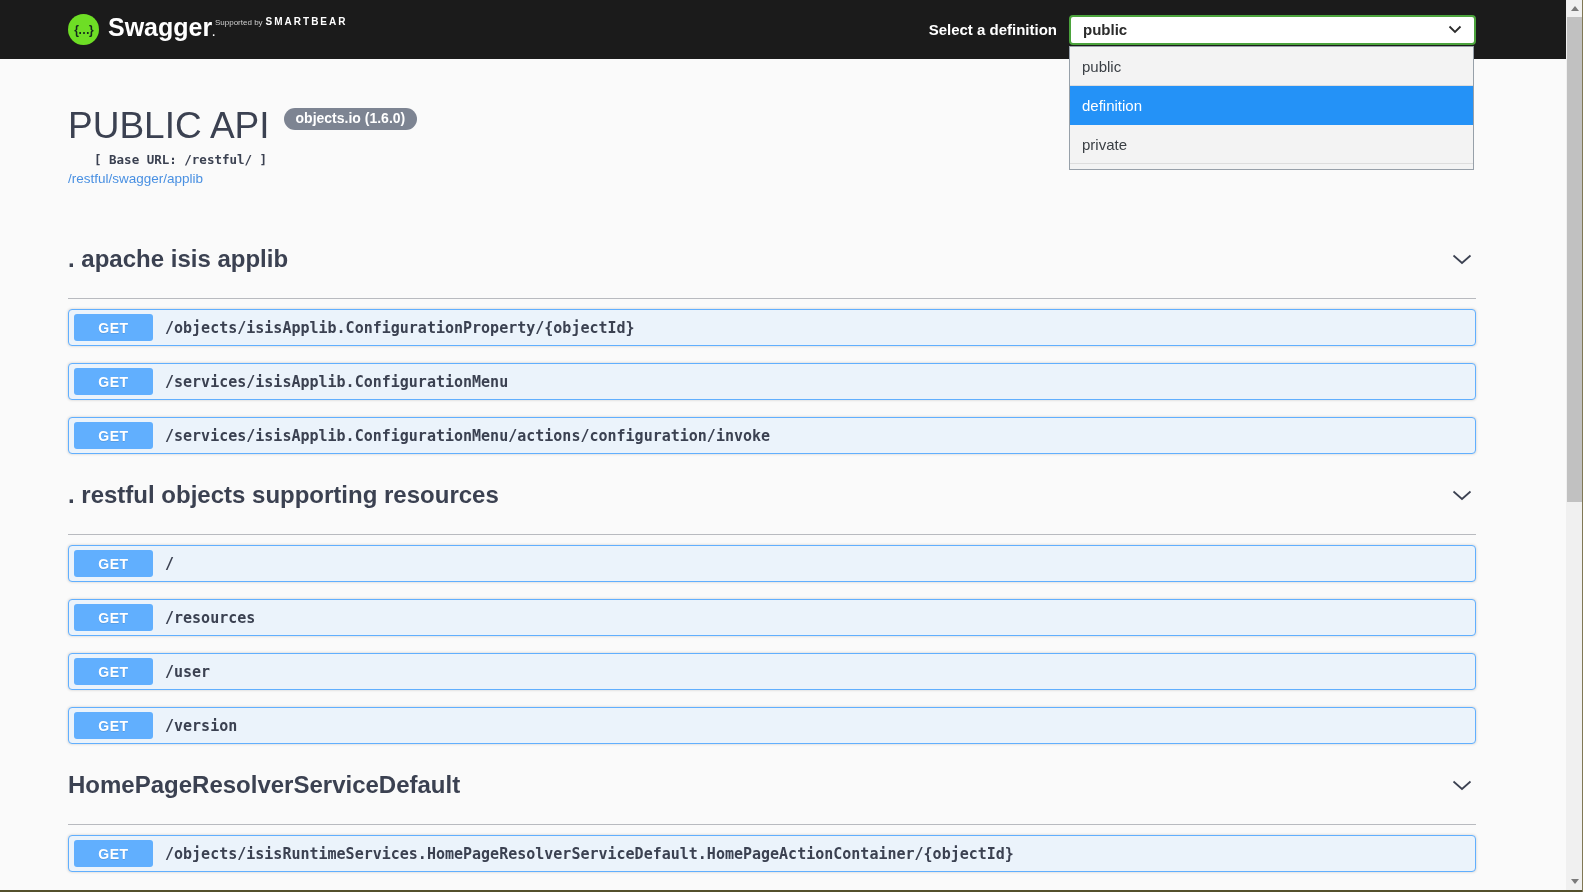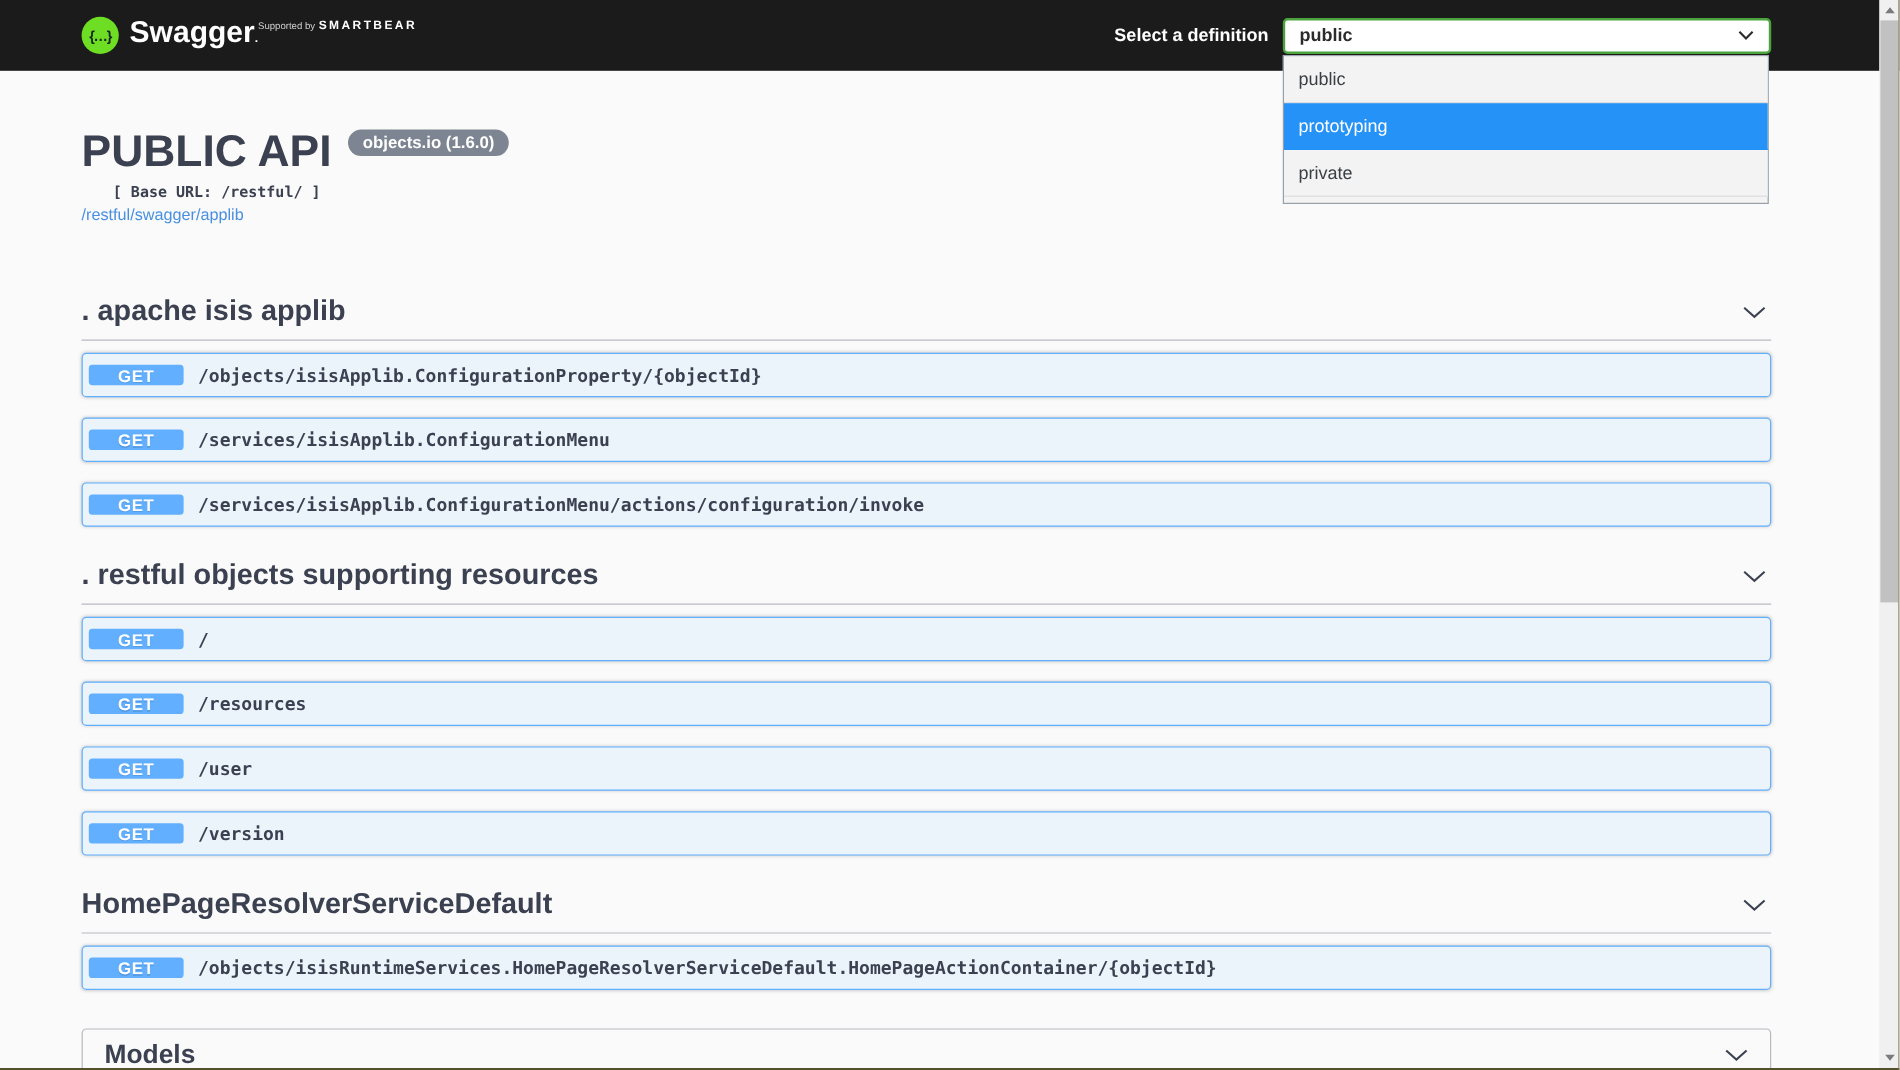--- a/index.html
+++ b/index.html
@@ -77,21 +77,21 @@
     background: var(--highlight-blue, #2492f7);
     color: #ffffff;
     border-bottom-color: var(--highlight-blue, #2492f7);
   }
 
   
   .main { width: 1408px; margin-left: 68px; }
   .info { padding-top: 46px; margin-bottom: 48px; }
   .title-row { display: flex; align-items: flex-start; }
   .page-title {
-    font-size: 37px; font-weight: bold; color: #3b4151;
+    font-size: 37px; font-weight: normal; color: #3b4151;
     line-height: 42px; letter-spacing: 0;
   }
   .version-badge {
     margin-left: 14px; margin-top: 3px;
     background: var(--badge-gray, #7d8492);
     color: #ffffff;
     font-size: 14px; font-weight: bold;
     padding: 2px 12px 4px 12px;
     border-radius: 12px;
     white-space: nowrap;
@@ -107,39 +107,39 @@
     font-size: 13.5px;
     color: var(--link-blue, #4990e2);
     text-decoration: none;
     cursor: pointer;
   }
 
   
   .tag-section { }
   .tag-header {
     display: flex; align-items: center; justify-content: space-between;
-    padding: 10px 4px 9px 0;
+    padding: 10px 4px 25px 0;
     border-bottom: 1px solid rgba(59,65,81,.35);
     cursor: pointer;
   }
   .tag-title { font-size: 24px; font-weight: bold; color: #3b4151; }
   .chevron svg { display: block; }
   .ops { margin-top: 10px; }
   .op-row {
     height: 37px;
     display: flex; align-items: center;
     border: 1px solid var(--get-blue, #61affe);
     border-radius: 4px;
     background: #ebf3fb;
     box-shadow: 0 0 3px rgba(0,0,0,.19);
     margin-bottom: 17px;
     cursor: pointer;
   }
   .method-badge {
-    width: 79px; min-width: 79px; height: 17px;
+    width: 79px; min-width: 79px; height: 27px;
     margin-left: 5px;
     background: var(--get-blue, #61affe);
     color: #ffffff;
     font-weight: bold; font-size: 14px;
     border-radius: 3px;
     display: flex; align-items: center; justify-content: center;
     letter-spacing: .5px;
     text-shadow: 0 1px 0 rgba(0,0,0,.1);
   }
   .op-path {
@@ -227,21 +227,21 @@
             <polyline points="1.5,1.5 7,7 12.5,1.5" fill="none" stroke="#2b2b2b" stroke-width="1.8"></polyline>
           </svg>
         </span>
       </div>
     </div>
   </div>
 </div>
 
 <div class="dropdown-menu" id="dropdown-menu">
     <div class="dropdown-option">public</div>
-    <div class="dropdown-option highlighted">prototyping</div>
+    <div class="dropdown-option highlighted">definition</div>
     <div class="dropdown-option">private</div>
   </div>
 
 <div class="main">
   <div class="info">
     <div class="title-row">
       <h1 class="page-title">PUBLIC API</h1>
       <span class="version-badge">objects.io (1.6.0)</span>
     </div>
     <div class="base-url">[ Base URL: /restful/ ]</div>

